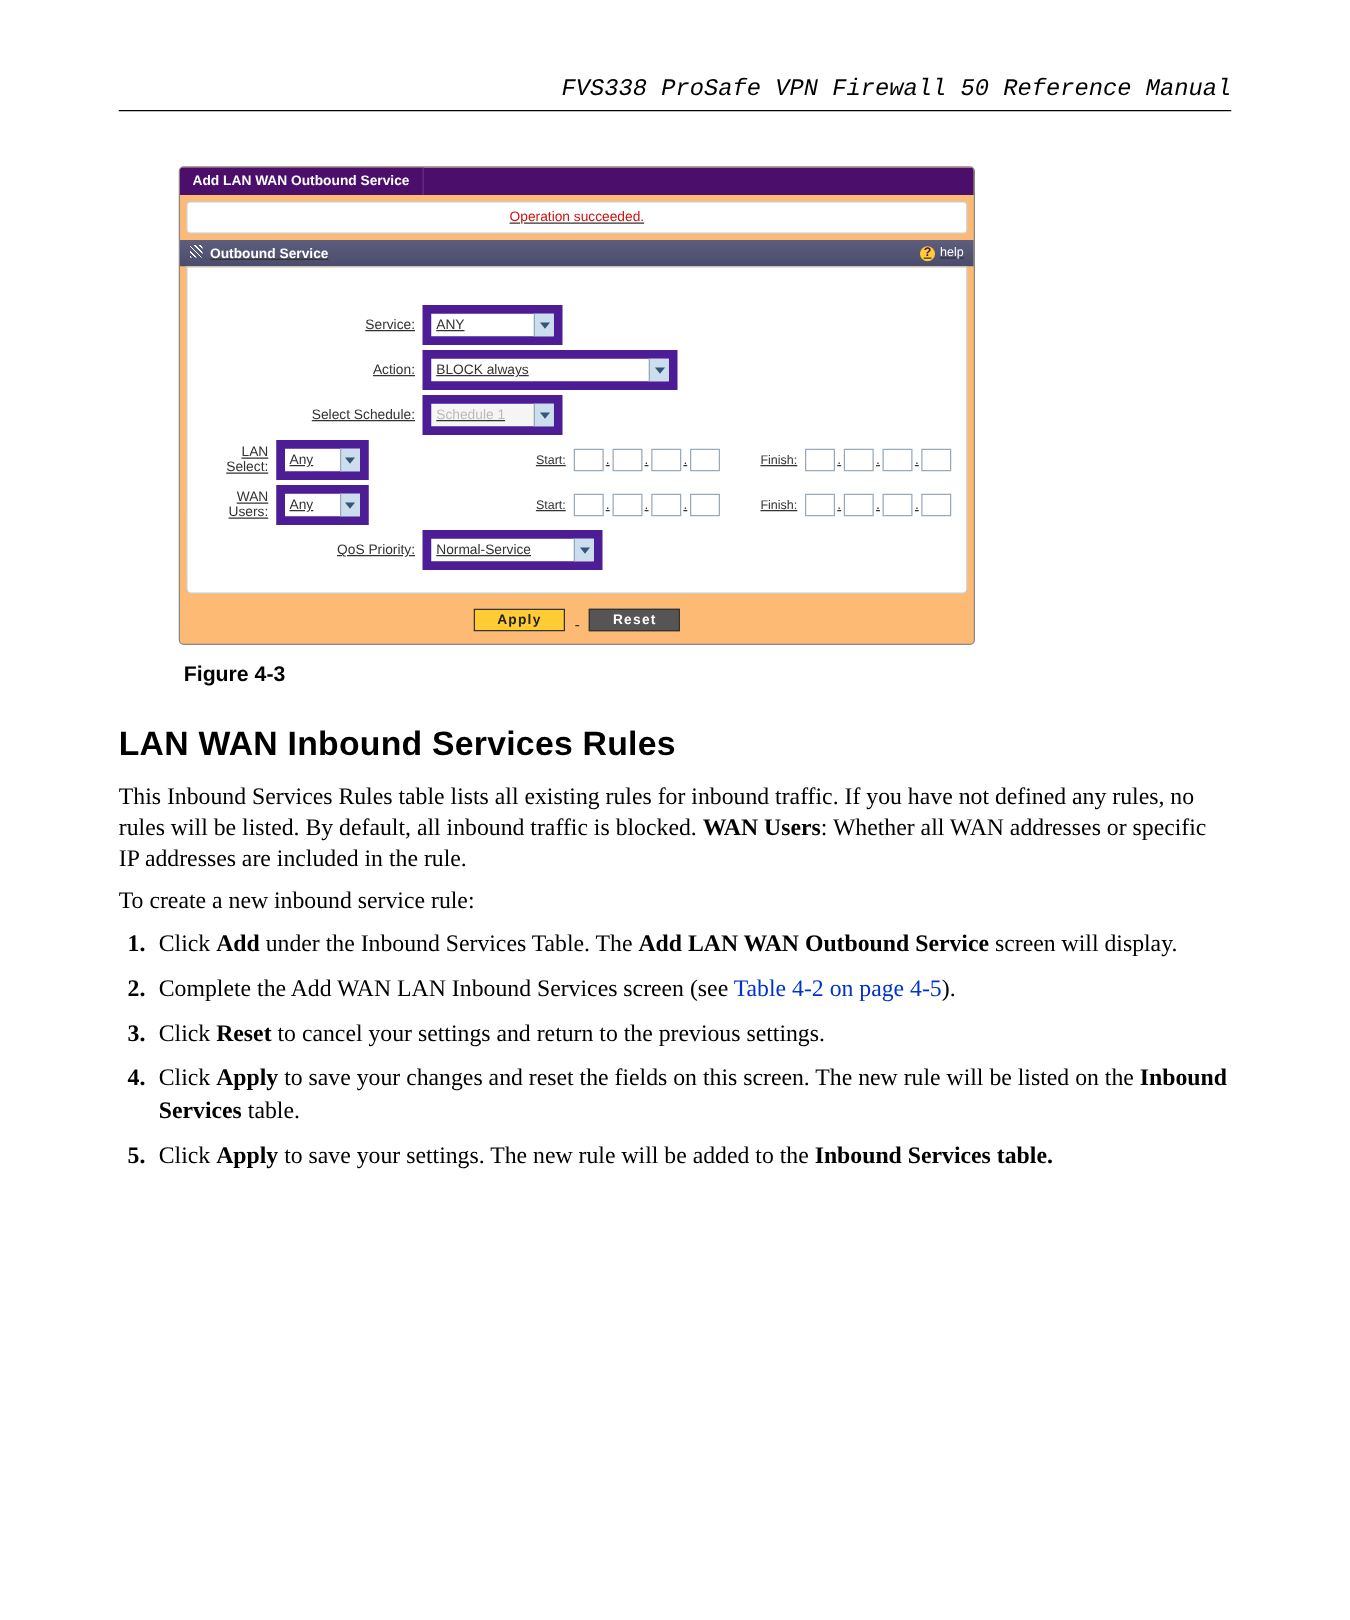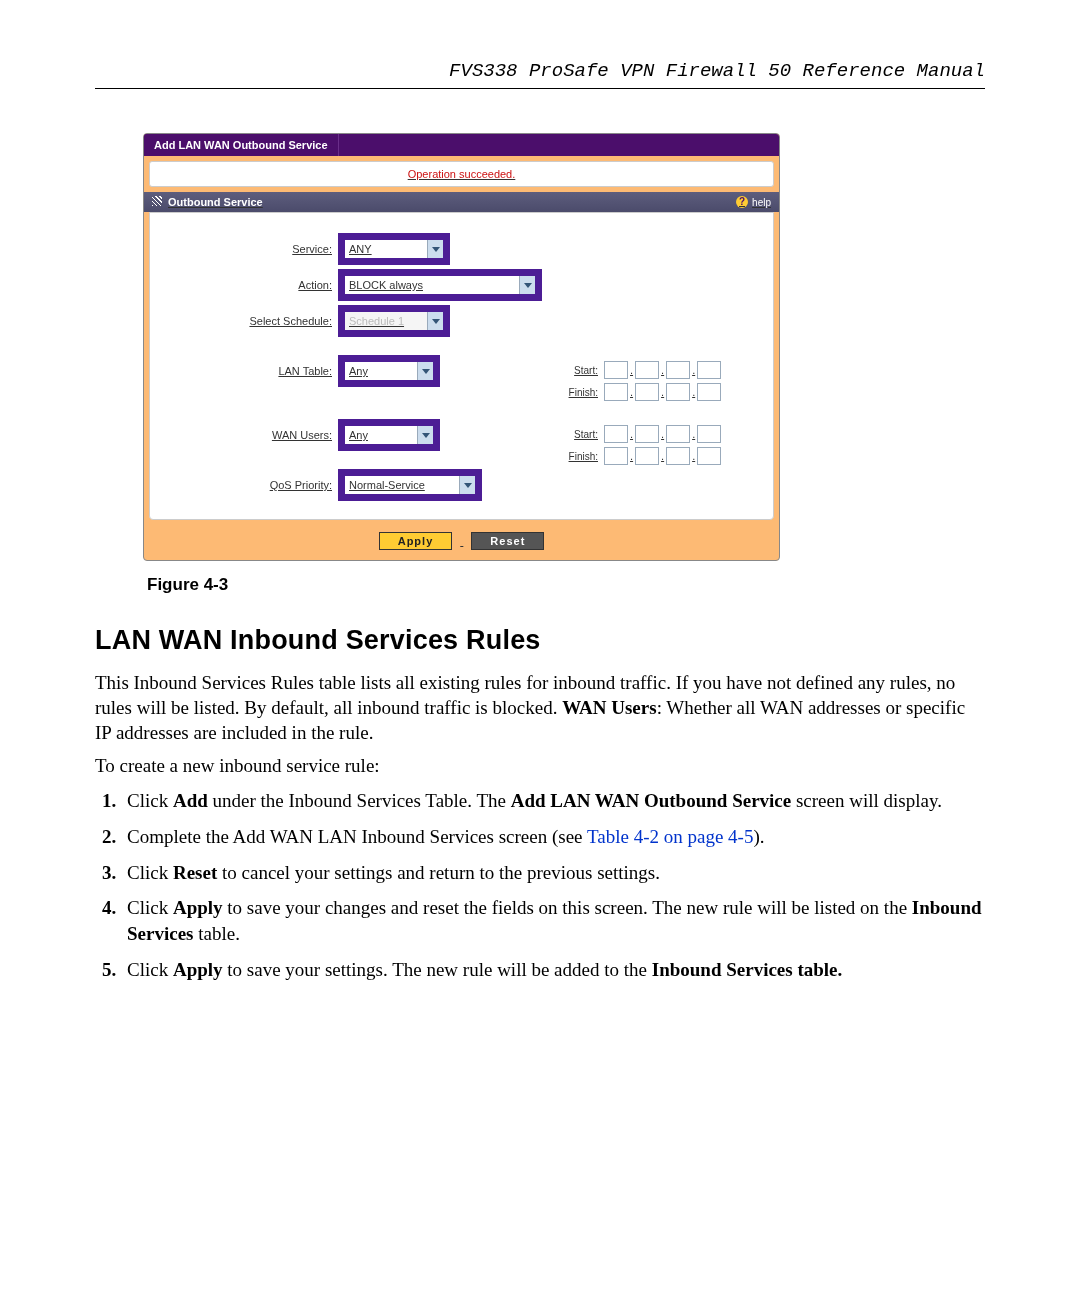--- a/index.html
+++ b/index.html
@@ -74,21 +74,21 @@
     background: repeating-linear-gradient(45deg,#fff 0 1px,transparent 1px 3px);
   }
   .help-area { font-weight: normal; font-size:10px; display:flex; align-items:center; gap:4px;}
   .help-icon {
     width:12px;height:12px;border-radius:50%;
     background:#ffcc33;color:#4b0e6b;font-weight:bold;
     display:inline-flex;align-items:center;justify-content:center;
     font-size:10px;line-height:1;
   }
   .form-body {
-    padding: 16px 12px 14px 12px;
+    padding: 26px 12px 14px 12px;
     background: #fff;
     border: 1px solid #ccc;
     margin: 0 5px 6px 5px;
     border-radius: 0 0 4px 4px;
   }
   .form-row { display:flex; align-items:center; margin: 4px 0; }
   .lbl { width: 170px; text-align:right; padding-right:6px; color:#333;}
   .sel {
     border:7px solid #4c1d95; background:#fff; height:18px; font-size:11px;
     display:inline-flex; align-items:center; padding:0 16px 0 4px;
@@ -100,21 +100,21 @@
     background:#cde; border-left:1px solid #9ab;
     display:flex;align-items:center;justify-content:center;
   }
   .sel .chev::after{content:"";border-left:4px solid transparent;border-right:4px solid transparent;border-top:5px solid #357;}
   .ip-group { display:inline-flex; align-items:center; gap:2px; }
   .ip-lbl { width:58px; text-align:right; padding-right:4px; font-size:10px;}
   .ip-oct {
     width:22px;height:16px;border:1px solid #9ab;background:#fff;
   }
   .dot{font-size:11px;}
-  .right-col { margin-left: 100px; display:flex; flex-direction:column; gap:4px;margin-top:20px;}
+  .right-col { margin-left: 100px; display:flex; gap:4px;}
   .button-bar {
     text-align:center; padding: 6px 0 10px 0;
   }
   .btn {
     font-family: Verdana, Arial, sans-serif;
     font-size:11px; font-weight:bold; padding: 2px 18px;
     border:1px solid #333; margin: 0 8px; cursor:default;
     display:inline-block; letter-spacing:1px;
   }
   .btn-apply { background:#ffcc33; color:#222;}
@@ -185,21 +185,21 @@
 
         <div class="form-row">
           <span class="lbl">Select Schedule:</span>
           <span class="sel disabled" style="width:78px">
               <span>Schedule 1</span>
               <span class="chev"></span>
             </span>
         </div>
 
         <div class="form-row">
-          <span class="lbl">LAN Table:</span>
+          <span class="lbl">LAN Select:</span>
           <span class="sel" style="width:68px">
               <span>Any</span>
               <span class="chev"></span>
             </span>
           <div class="right-col">
             <div class="ip-group">
               <span class="ip-lbl">Start:</span>
               <span class="ip-oct"></span>
                 <span class="dot">.</span>
               <span class="ip-oct"></span>

